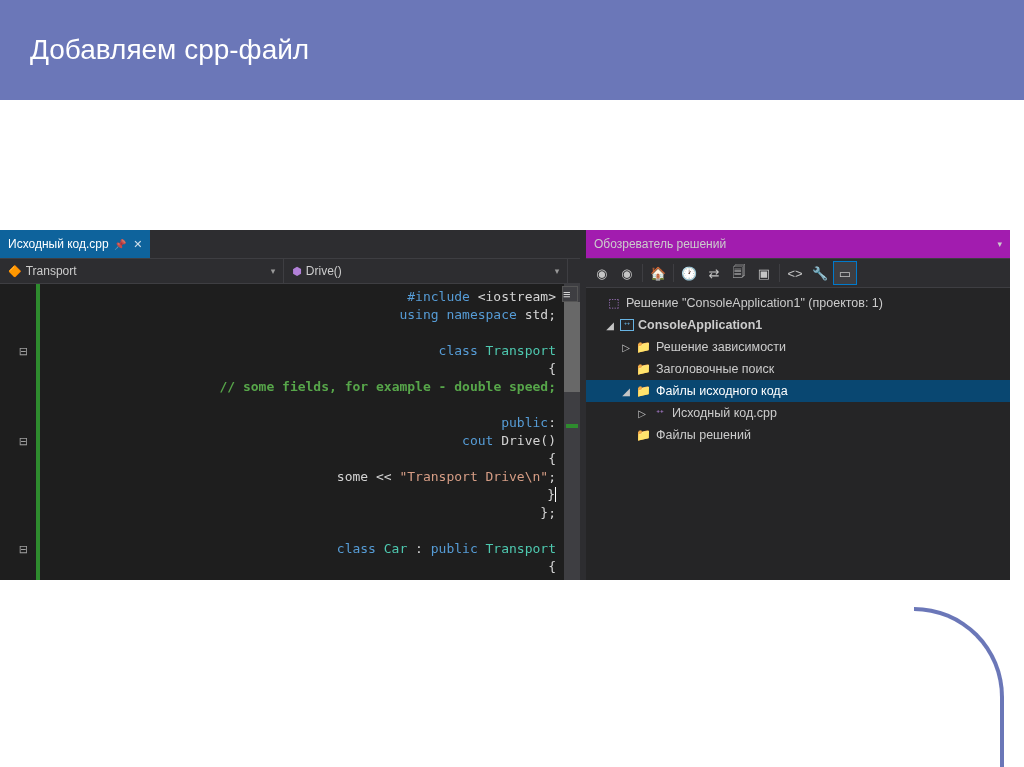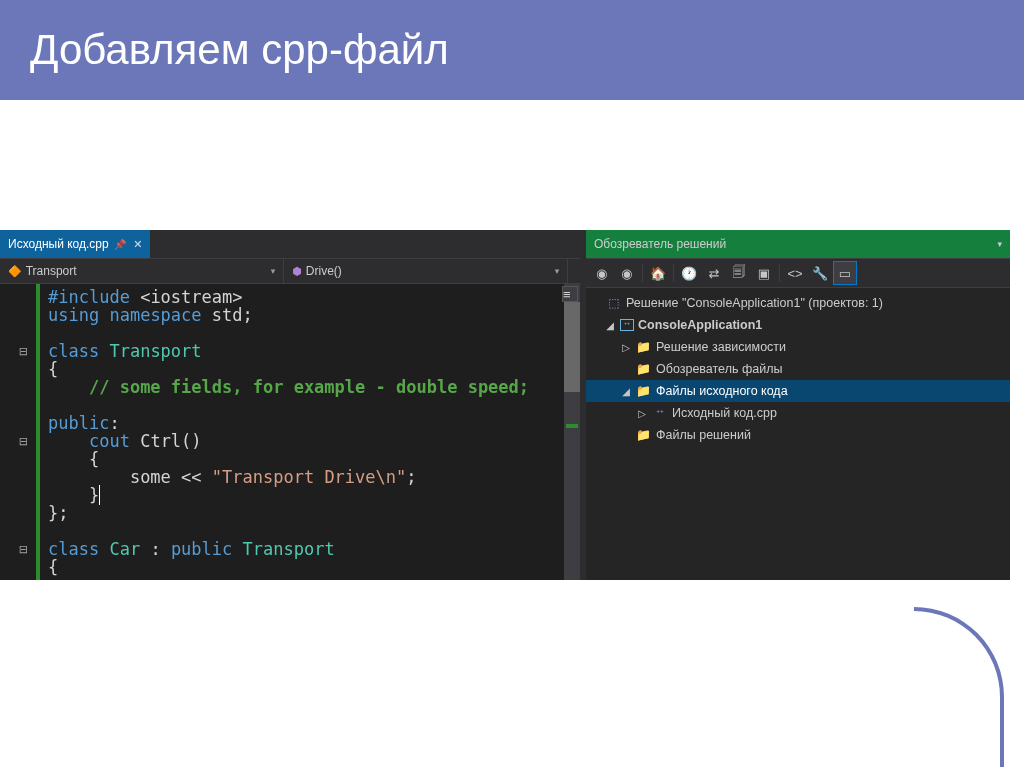--- a/index.html
+++ b/index.html
@@ -1,52 +1,52 @@
 <!DOCTYPE html>
 <html><head>
 <meta charset="utf-8">
 <style>
 * { margin:0; padding:0; box-sizing:border-box; }
 body { font-family:"Segoe UI", Tahoma, sans-serif; background:#fff; width:1024px; height:767px; overflow:hidden; }
 
 .slide-header { background:#6b77b8; height:100px; display:flex; align-items:center; padding-left:30px; position:relative; }
-.slide-header h1 { color:#fff; font-size:42px; font-weight:400; }
+.slide-header h1 { color:#fff; font-size:28px; font-weight:400; }
 .accent-arc { position:absolute; right:20px; bottom:-160px; width:90px; height:320px; border:4px solid #6b77b8; border-radius:0 200px 200px 0; border-left:none; }
 
 .ide { position:absolute; left:0; top:230px; width:1010px; background:#2d2d30; display:flex; font-size:13px; color:#d4d4d4; }
 .editor-pane { width:580px; background:#1e1e1e; display:flex; flex-direction:column; }
 .tab-bar { background:#2d2d30; height:28px; display:flex; align-items:center; }
 .tab { background:#0e639c; color:#fff; height:28px; display:flex; align-items:center; padding:0 8px; gap:6px; font-size:12px; }
 .tab .pin { font-size:10px; opacity:.8; }
 .tab .close { font-size:11px; opacity:.8; }
 .nav-bar { height:26px; background:#2d2d30; border-top:1px solid #3e3e42; border-bottom:1px solid #3e3e42; display:flex; align-items:center; }
 .nav-item { display:flex; align-items:center; gap:4px; padding:0 8px; height:100%; font-size:12px; color:#ccc; }
 .nav-item.half { width:49%; border-right:1px solid #3e3e42; }
 .nav-icon { font-size:11px; color:#a3742e; }
 .nav-icon.method { color:#b180d7; }
 .dropdown-arrow { margin-left:auto; font-size:9px; color:#999; }
 
 .code-area { display:flex; flex:1; position:relative; background:#1e1e1e; }
 .gutter { width:40px; background:#1e1e1e; border-right:4px solid #2e8b2e; padding:4px 4px 4px 0; }
 .fold { color:#a0a0a0; font-size:11px; height:18px; line-height:18px; text-align:right; padding-right:4px; }
-.code { flex:1; padding:4px 8px; font-family:Consolas,monospace; font-size:17px; line-height:18px; white-space:pre; position:relative; }
+.code { flex:1; padding:4px 8px; font-family:Consolas,monospace; font-size:13px; line-height:18px; white-space:pre; position:relative;text-align:right; }
 .kw { color:#569cd6; }
 .type { color:#4ec9b0; }
 .str { color:#d69d85; }
 .comment { color:#57a64a;font-weight:bold; }
 .angle { color:#d4d4d4; }
 .split-h { position:absolute; top:2px; right:2px; width:16px; height:16px; background:#3e3e42; border:1px solid #555; }
 .scroll-v { width:16px; background:#3e3e42; position:relative; }
 .scroll-thumb { position:absolute; top:0; left:0; right:0; height:90px; background:#686868; }
 .scroll-track-mark { position:absolute; left:2px; right:2px; height:4px; background:#2e8b2e; }
 
 .sep { width:6px; background:#2d2d30; }
 
 .explorer-pane { flex:1; background:#252526; display:flex; flex-direction:column; }
-.explorer-header { height:28px; background:#15803d; display:flex; align-items:center; padding:0 8px; font-size:12px; color:#ccc; gap:6px; }
+.explorer-header { height:28px; background:#a21caf; display:flex; align-items:center; padding:0 8px; font-size:12px; color:#ccc; gap:6px; }
 .dropdown-chev { margin-left:auto; font-size:9px; }
 .toolbar { height:30px; background:#2d2d30; border-top:1px solid #3e3e42; border-bottom:1px solid #3e3e42; display:flex; align-items:center; padding:0 4px; gap:1px; }
 .tb-btn { width:24px; height:24px; display:flex; align-items:center; justify-content:center; color:#c5c5c5; font-size:13px; cursor:pointer; }
 .tb-sep { width:1px; height:18px; background:#3e3e42; margin:0 2px; }
 .tb-btn.active { background:#3e3e42; border:1px solid #007acc; }
 .search-box { height:26px; background:#333337; margin:4px; padding:0 8px; display:flex; align-items:center; color:#999; font-size:12px; }
 .tree { padding:4px 0; font-size:12.5px; }
 .tree-row { display:flex; align-items:center; height:22px; padding-left:4px; gap:4px; color:#ccc; cursor:pointer; }
 .tree-row.selected { background:#094771; color:#fff; }
 .tree-arrow { width:12px; font-size:10px; color:#c5c5c5; text-align:center; }
@@ -112,21 +112,21 @@
         <div class="fold"></div>
       </div>
       <div class="code"><span class="kw">#include</span> <span class="angle">&lt;iostream&gt;</span>
 <span class="kw">using</span> <span class="kw">namespace</span> <span>std</span>;
 
 <span class="kw">class</span> <span class="type">Transport</span>
 {
     <span class="comment">// some fields, for example - double speed;</span>
 
 <span class="kw">public</span>:
-    <span class="kw">cout</span> <span>Ctrl</span>()
+    <span class="kw">cout</span> <span>Drive</span>()
     {
         <span>some</span><span> &lt;&lt; </span><span class="str">"Transport Drive\n"</span>;
     }<span style="border-left:1px solid #fff"></span>
 };
 
 <span class="kw">class</span> <span class="type">Car</span><span> : </span><span class="kw">public</span> <span class="type">Transport</span>
 {</div>
       <div class="scroll-v">
         <div class="split-h">≡</div>
         <div class="scroll-thumb" style="top:18px"></div>
@@ -169,21 +169,21 @@
         <span class="bold">ConsoleApplication1</span>
       </div>
       <div class="tree-row indent2">
         <span class="tree-arrow">▷</span>
         <span class="tree-icon ic-folder">📁</span>
         <span>Решение зависимости</span>
       </div>
       <div class="tree-row indent2">
         <span class="tree-arrow blank">▷</span>
         <span class="tree-icon ic-folder">📁</span>
-        <span>Обозреватель файлы</span>
+        <span>Заголовочные поиск</span>
       </div>
       <div class="tree-row indent2 selected">
         <span class="tree-arrow">◢</span>
         <span class="tree-icon ic-folder">📁</span>
         <span>Файлы исходного кода</span>
       </div>
       <div class="tree-row indent3">
         <span class="tree-arrow">▷</span>
         <span class="tree-icon ic-cpp">⁺⁺</span>
         <span>Исходный код.cpp</span>

